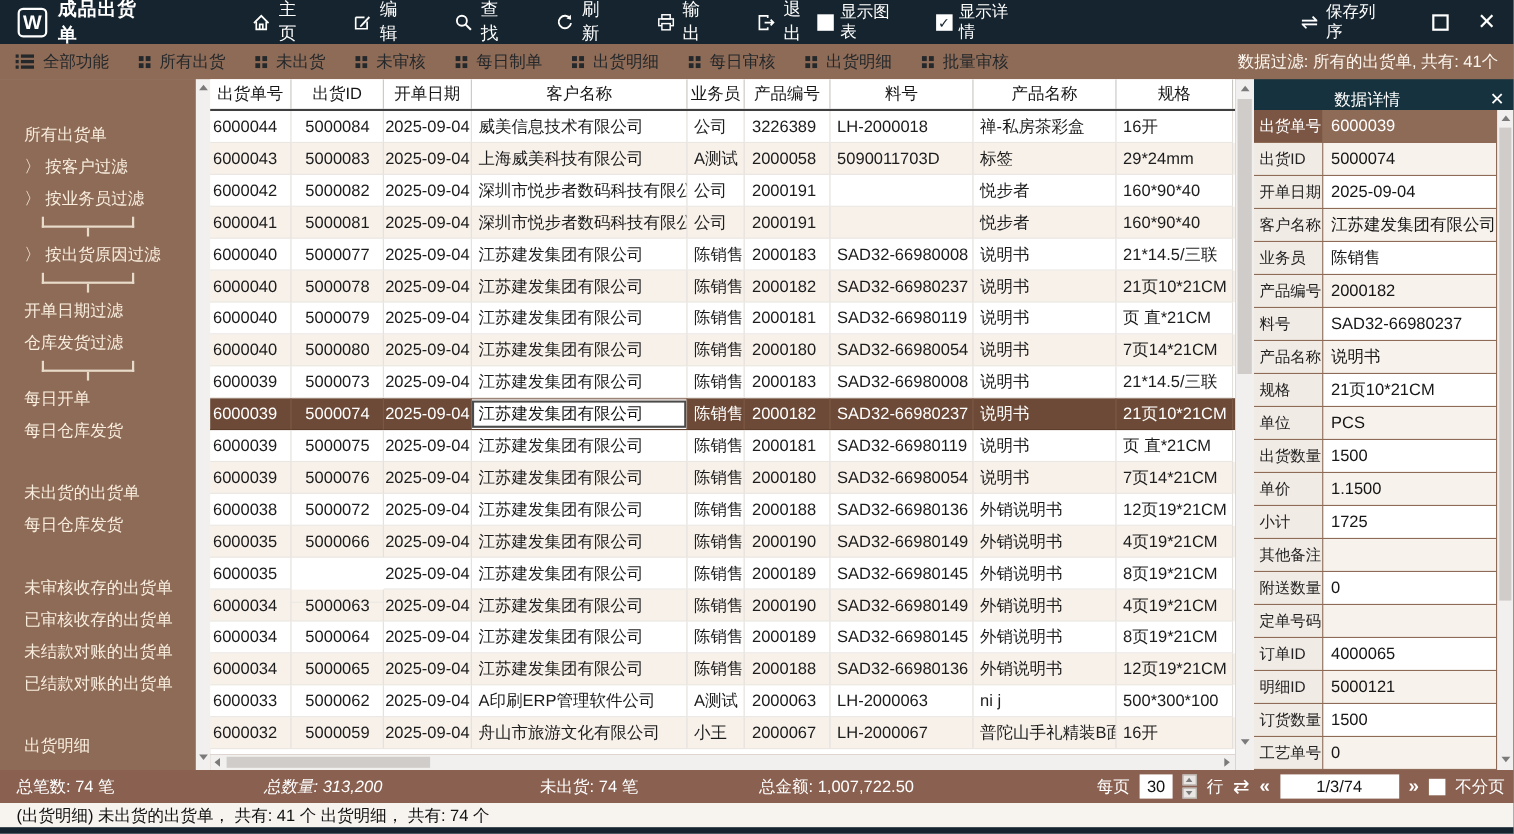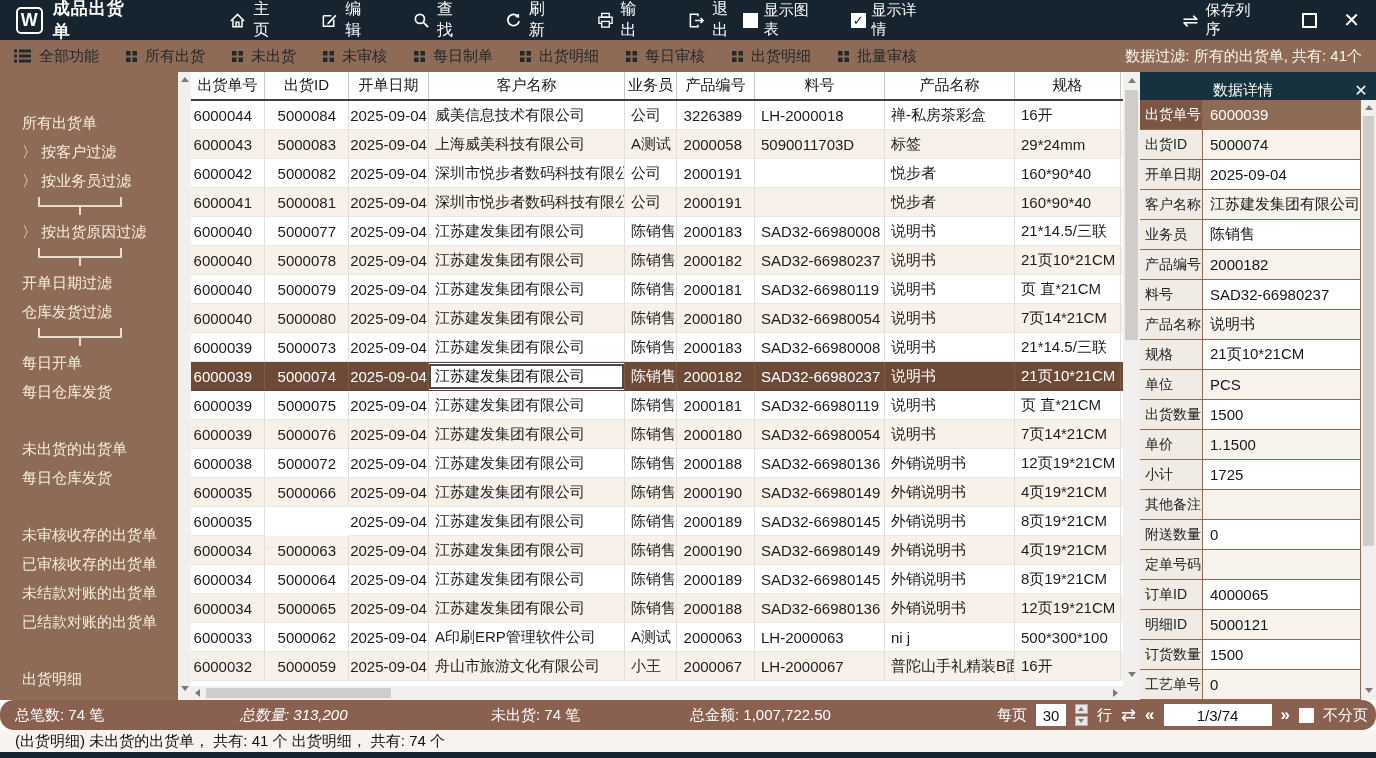--- a/index.html
+++ b/index.html
@@ -84,21 +84,21 @@
   .plabel { width:62px; background:#f1ebe5; color:#222; font-size:14px; display:flex; align-items:center;
             padding-left:5px; white-space:nowrap; overflow:hidden; }
   .pvalue { flex:1; background:#fff; color:#161616; font-size:15px; display:flex; align-items:center;
             padding-left:7px; margin-left:1px; white-space:nowrap; overflow:hidden; }
   .prow.altp .pvalue { background:#f7f2ec; }
   .prow.hl .plabel { background:#7b5644; color:#fff; }
   .prow.hl .pvalue { background:#8d6b57; color:#fff; }
 
   
   .statusbar { position:absolute; left:0; top:700px; width:1376px; height:30px; background:#8a6150;
-               color:#fff; font-size:15px;border-radius:14px; }
+               color:#fff; font-size:15px; }
   .statusbar .st { position:absolute; top:6px; white-space:nowrap; }
   .pager { position:absolute; right:8px; top:0; height:30px; display:flex; align-items:center; gap:9px; }
   .num-box { background:#fff; color:#111; height:22px; display:flex; align-items:center; justify-content:center; }
   .spin { display:flex; flex-direction:column; gap:2px; }
   .spin .sbtn { width:13px; height:10px; background:#e9e6e3; border:1px solid #b5b0ab;
                 display:flex; align-items:center; justify-content:center; }
   .chev { font-size:17px; font-weight:bold; }
   .loop-ic { font-size:18px; }
 
   

